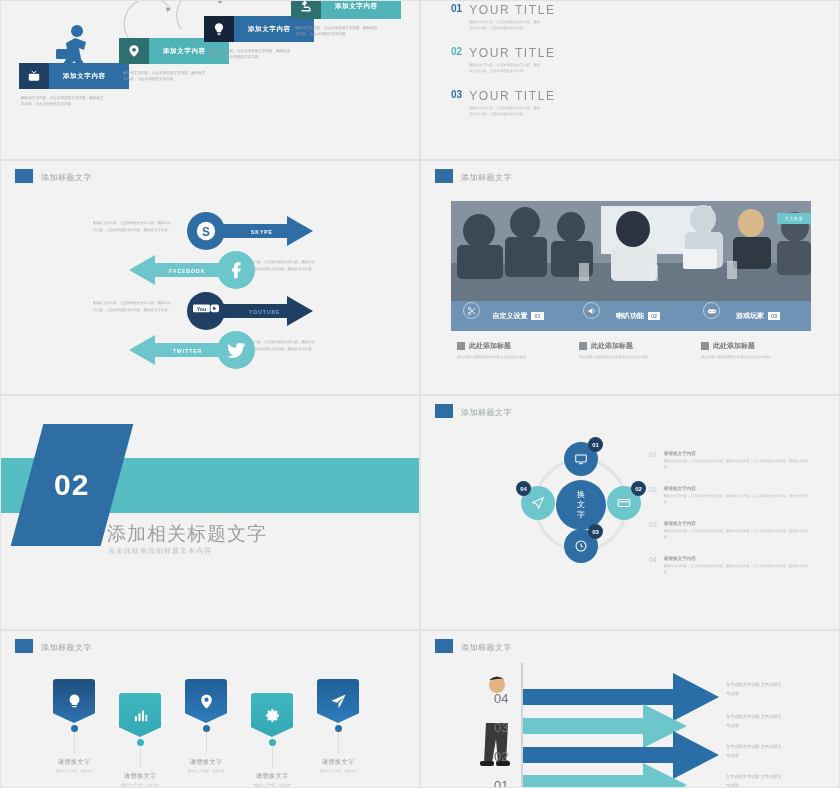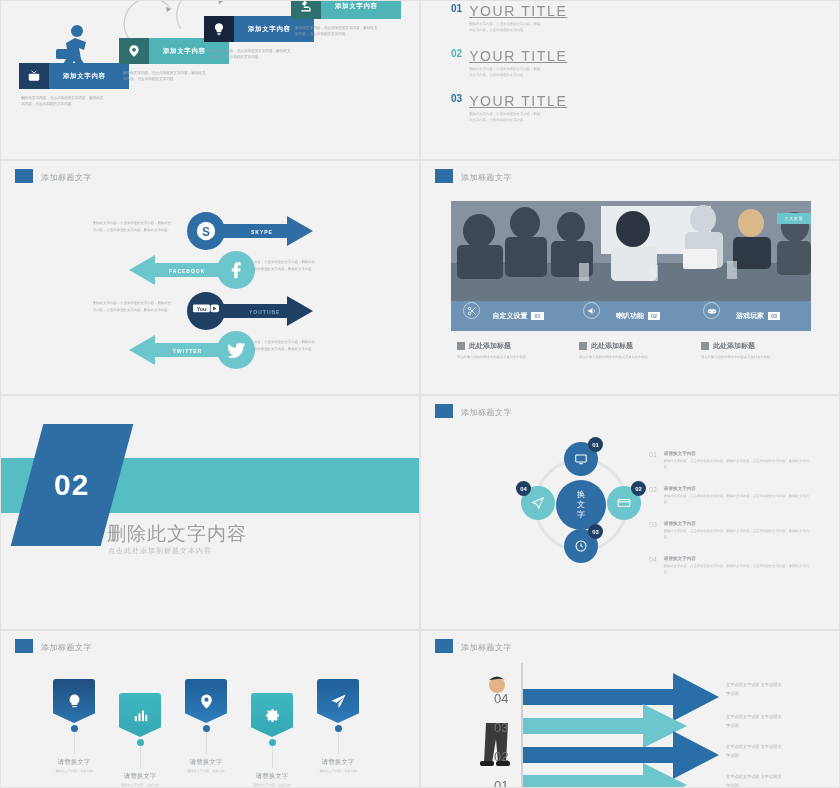--- a/index.html
+++ b/index.html
@@ -31,21 +31,21 @@
   .s4 .ic { background:#2e6f70; } .s4 .bar { background:#4fb3b8; }
   .sdesc { position:absolute; font-size:3.6px; color:#9a9fa3; line-height:1.8; width:86px; }
   .d1 { left:20px; top:94px; } .d2 { left:122px; top:69px; }
   .d3 { left:207px; top:47px; } .d4 { left:294px; top:24px; }
 
   
   .ylist { position:absolute; left:30px; top:2px; }
   .yrow { display:flex; gap:7px; margin-bottom:14px; }
   .yrow .num { font-size:10px; font-weight:bold; color:#2f6ea5; }
   .yrow .num.t { color:#4fb3b8; }
-  .yrow .col .ttl { font-size:14px; color:#8d9398; letter-spacing:1.6px;text-decoration:underline; }
+  .yrow .col .ttl { font-size:12px; color:#8d9398; letter-spacing:1.6px; }
   .yrow .col .sub { font-size:3.4px; color:#b0b5b9; line-height:1.9; width:72px; margin-top:2px; }
 
   
   .soc { position:absolute; display:flex; align-items:center; }
   .soc .bub { width:38px; height:38px; border-radius:50%; display:flex; align-items:center; justify-content:center; z-index:3; position:relative; }
   .stext { position:absolute; font-size:3.4px; color:#a5aaae; line-height:2; width:80px; }
 
   
   .photo { position:absolute; left:30px; top:40px; width:360px; height:100px;
            background:linear-gradient(160deg,#8d99a6 0%,#6f7d8c 35%,#a9b4bd 60%,#5d6b79 100%); overflow:hidden; }
@@ -371,21 +371,21 @@
         <div class="p">请在此输入您的详细文本内容或者复制文本粘贴。</div>
       </div>
     </div>
   </div>
 
   <div class="slide">
     <div class="tealband"></div>
     <div class="para">
       <div class="n">02</div>
     </div>
-    <div class="sect-t">删除此文字内容</div>
+    <div class="sect-t">添加相关标题文字</div>
     <div class="sect-s">点击此处添加副标题文本内容</div>
   </div>
 
   <div class="slide">
     <div class="phead">
       <div class="sq"></div>
       <div class="tx">添加标题文字</div>
     </div>
 
     <div class="ring-big"></div>

